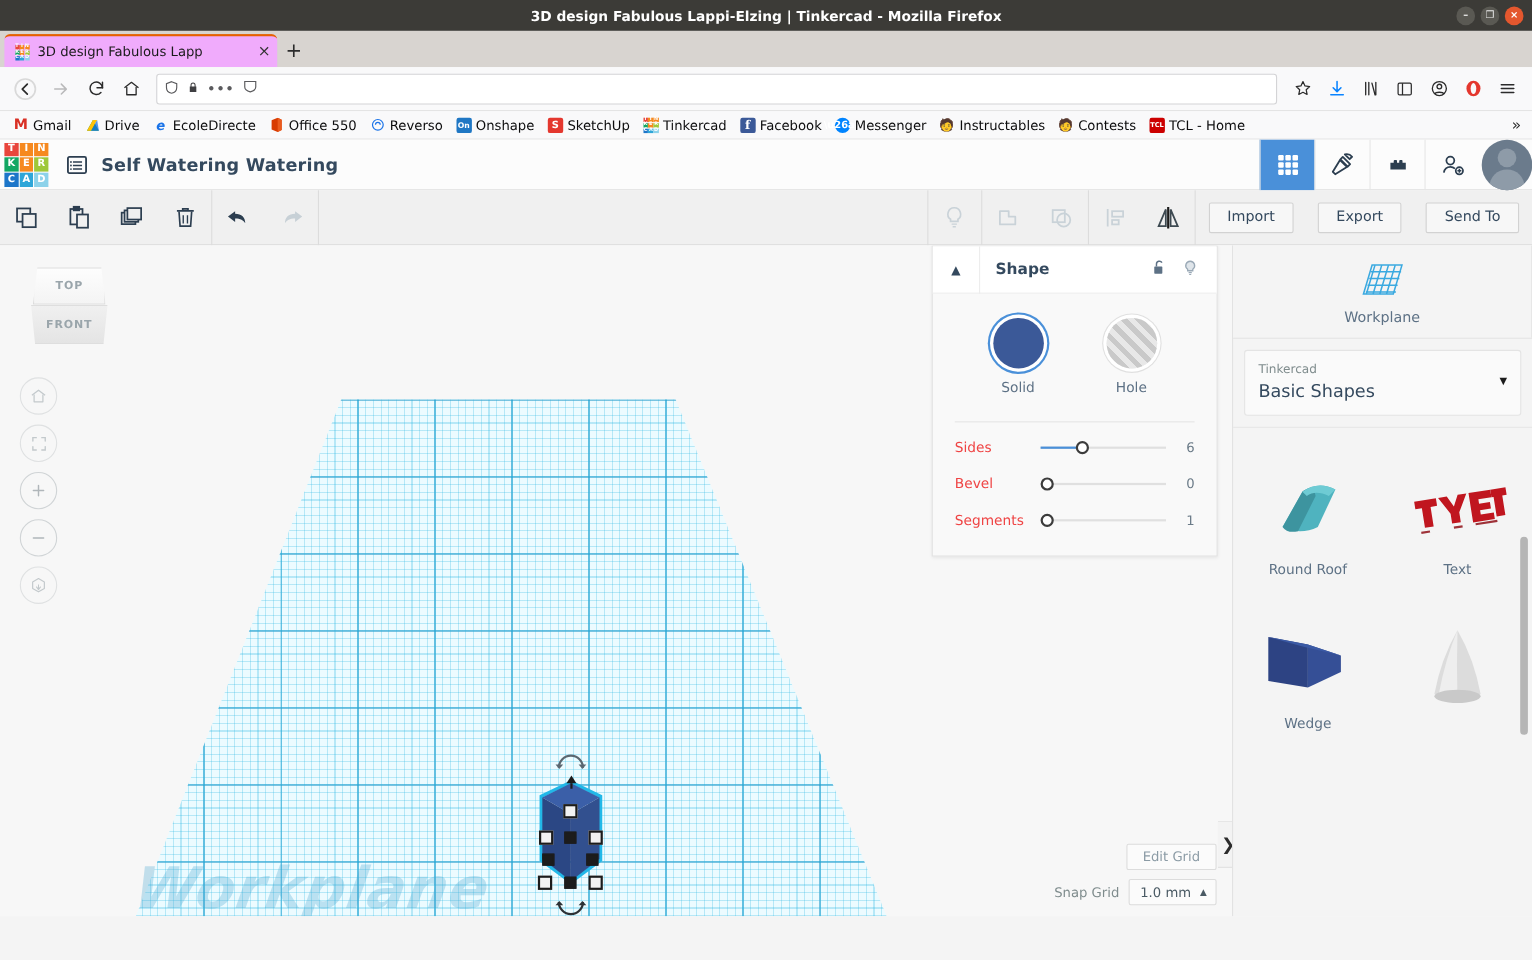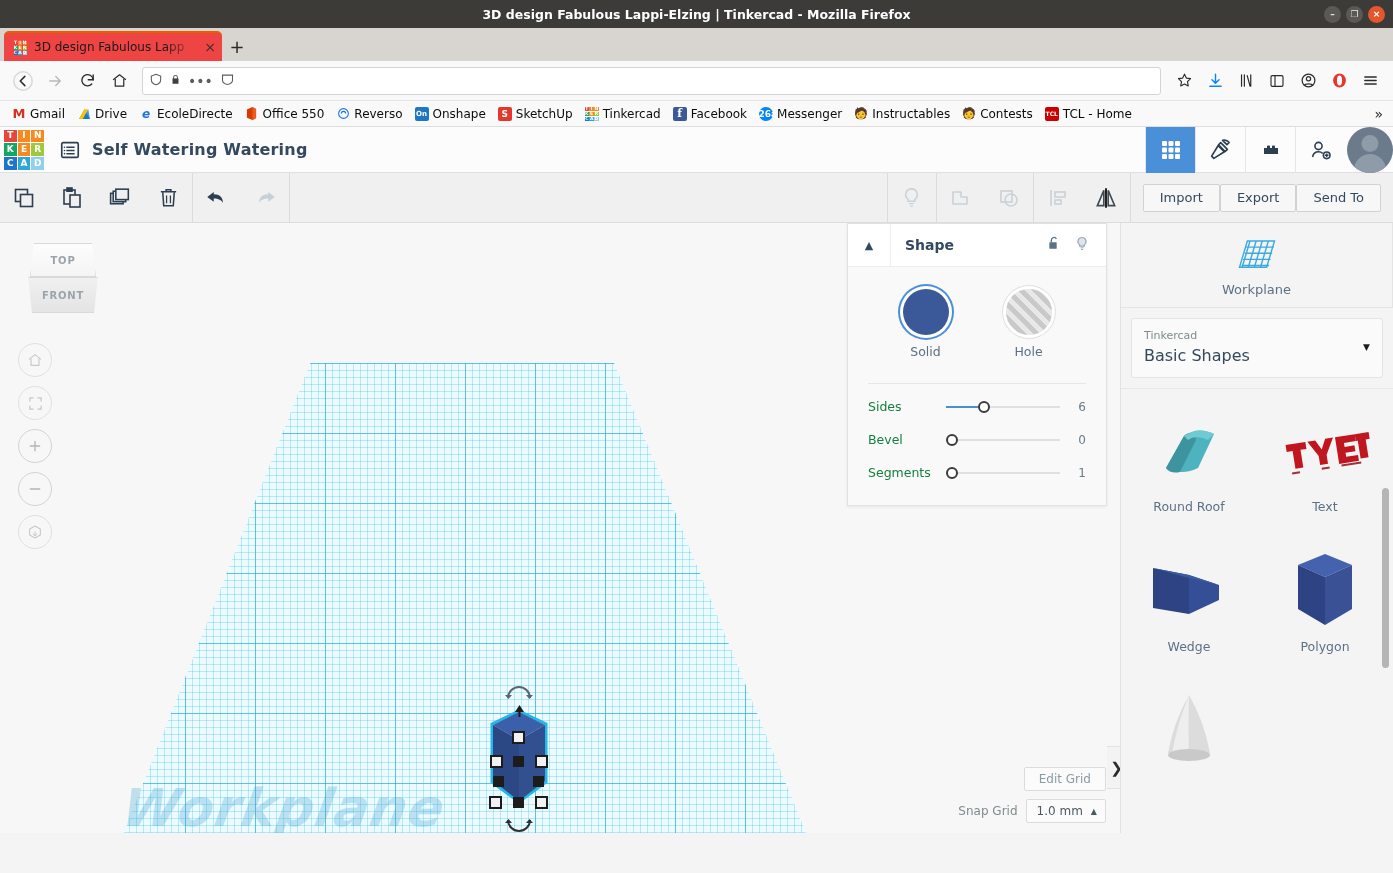--- a/index.html
+++ b/index.html
@@ -15,21 +15,21 @@
     height: 28px; background: #3c3b37; color: #fff;
     display: flex; align-items: center; justify-content: center;
     position: relative; font-size: 12.5px; font-weight: bold;
   }
   .win-btns { position: absolute; right: 8px; top: 0; height: 28px; display: flex; align-items: center; gap: 5px; }
   .win-btn { width: 17px; height: 17px; border-radius: 50%; background: #5a5953; display: flex; align-items: center; justify-content: center; color: #e8e8e8; font-size: 9px; line-height: 1; }
   .win-btn.close { background: #e4572e; color: #fff; }
 
   .tabstrip { height: 33px; background: #d8d4d0; display: flex; align-items: flex-end; padding-left: 4px; }
   .tab {
-    height: 30px; width: 218px; background: #ef4444; border-radius: 5px 5px 0 0;
+    height: 30px; width: 248px; background: #f0abfc; border-radius: 5px 5px 0 0;
     display: flex; align-items: center; padding: 0 6px 0 9px; gap: 7px;
     font-size: 12px; color: #1a1a1a; position: relative; border-top: 2px solid #e66000; margin-top: 46px;
   }
   .tab-title { flex: 1; white-space: nowrap; overflow: hidden;
     -webkit-mask-image: linear-gradient(to right, #000 80%, transparent 100%);
     mask-image: linear-gradient(to right, #000 80%, transparent 100%); }
   .tab-close { font-size: 14px; color: #333; cursor: pointer; line-height: 1; }
   .newtab { width: 30px; height: 30px; display: flex; align-items: center; justify-content: center;
     font-size: 18px; color: #2b2b2b; }
 
@@ -84,21 +84,21 @@
 
   .tc-toolbar { height: 50px; background: #f0f0f0; display: flex; align-items: center;
     border-bottom: 1px solid #dcdcdc; }
   .tb-group { display: flex; align-items: center; height: 50px; }
   .tb-btn { width: 48px; height: 50px; display: flex; align-items: center; justify-content: center;
     color: #2c3e50; }
   .tb-btn.dim { color: #b9c4cc; }
   .tb-sep { width: 1px; height: 50px; background: #dcdcdc; }
   .tb-spacer { flex: 1; }
   .tb-btn.ghost { color: #c9d2d8; }
-  .tb-right { display: flex; align-items: flex-end; gap: 0; padding: 0 12px; }
+  .tb-right { display: flex; align-items: flex-end; gap: 22px; padding: 0 12px; }
   .tb-text-btn { height: 28px; padding: 0 16px; border: 1px solid #d2d2d2; background: #f7f7f7;
     border-radius: 2px; font-size: 13px; color: #34495e; display: flex; align-items: center; }
 
   .tc-body { flex: 1; display: flex; position: relative; overflow: hidden; }
 
   
   .canvas { flex: 1; position: relative; background: #f7f7f7; overflow: hidden; }
 
   .viewcube { position: absolute; left: 22px; top: 18px; width: 82px; height: 76px; }
   .vc-top { position: absolute; left: 8px; top: 2px; width: 66px; height: 34px;
@@ -160,21 +160,21 @@
   .sp-body { padding: 18px 20px 16px; }
   .sp-modes { display: flex; justify-content: space-around; padding: 4px 6px 10px; }
   .sp-mode { display: flex; flex-direction: column; align-items: center; gap: 9px; }
   .swatch { width: 46px; height: 46px; border-radius: 50%; }
   .swatch.solid { background: #3b5998; box-shadow: 0 0 0 3px #fff, 0 0 0 5px #4a90d9; }
   .swatch.hole { background: repeating-linear-gradient(45deg, #c9c9c9 0 5px, #e8e8e8 5px 10px);
     box-shadow: 0 0 0 3px #fff, 0 0 0 4px #e0e0e0; }
   .sp-mode-label { font-size: 12.5px; color: #5d7185; }
   .sp-div { height: 1px; background: #e6e6e6; margin: 14px 0 6px; }
   .sp-row { display: flex; align-items: center; height: 33px; }
-  .sp-row-label { width: 78px; font-size: 12.5px; color: #15803d; }
+  .sp-row-label { width: 78px; font-size: 12.5px; color: #ef4444; }
   .slider { flex: 1; position: relative; height: 16px; display: flex; align-items: center; }
   .slider .track { position: absolute; left: 0; right: 0; height: 2px; background: #e0e0e0; }
   .slider .fill { position: absolute; left: 0; height: 2px; background: #4a90d9; }
   .slider .knob { position: absolute; width: 12px; height: 12px; border-radius: 50%;
     background: #fff; border: 2px solid #3c3c3c; }
   .sp-val { width: 26px; text-align: right; font-size: 12px; color: #6b7b88; }
 
   .panel-tab { position: absolute; left: 1107px; top: 523px; width: 20px; height: 43px;
     background: #f3f3f3; border: 1px solid #e2e2e2; border-left: none; border-radius: 0 3px 3px 0;
     display: flex; align-items: center; justify-content: center; font-size: 15px; color: #2b2b2b; }
@@ -191,21 +191,21 @@
   .lib-select-wrap { padding: 10px 10px 10px; }
   .lib-select { background: #fafafa; border: 1px solid #e4e4e4; border-radius: 3px;
     padding: 9px 12px 11px; display: flex; align-items: center; }
   .lib-select .txts { flex: 1; }
   .lib-sel-small { font-size: 11px; color: #7f8c8d; line-height: 1.5; }
   .lib-sel-big { font-size: 16px; color: #34495e; line-height: 1.35; }
   .caret { font-size: 9px; color: #1c1c1c; }
 
   .lib-grid { flex: 1; overflow: hidden; border-top: 1px solid #e7e7e7;
     display: grid; grid-template-columns: 1fr 1fr; align-content: start; padding-top: 6px; }
-  .lib-item { display: flex; flex-direction: column; align-items: center; justify-content: flex-start;
+  .lib-item { display: flex; flex-direction: column; align-items: center; justify-content: center;
     height: 140px; padding-top: 14px; gap: 6px; }
   .lib-item-label { font-size: 12.5px; color: #5d7185; }
   .lib-thumb { height: 84px; width: 100%; display: flex; align-items: center; justify-content: center; }
 
   .lib-scroll { position: absolute; right: 4px; top: 265px; width: 7px; height: 180px;
     background: #b5b5b5; border-radius: 4px; }
 
   .bottom-strip { height: 10px; background: #f4f4f4; }
 </style>
 </head>
@@ -792,30 +792,20 @@
               <path d="M4 10 L40 17 L40 56 L4 50 Z" fill="#2d4383"></path>
               <path d="M40 17 L70 27 L70 42 L40 56 Z" fill="#354f96"></path>
               <path d="M4 10 L40 17 L70 27 L36 19 Z" fill="#3b5aa5"></path>
             </svg>
           </div>
           <div class="lib-item-label">Wedge</div>
         </div>
 
 
 
-        <div class="lib-item">
-          <div class="lib-thumb">
-            <svg width="70" height="80" viewBox="0 0 70 80">
-              <path d="M35 3 L62 14 L35 26 L8 14 Z" fill="#4462ad"></path>
-              <path d="M8 14 L35 26 L35 74 L8 58 Z" fill="#2d4383"></path>
-              <path d="M62 14 L62 58 L35 74 L35 26 Z" fill="#3a5295"></path>
-            </svg>
-          </div>
-          <div class="lib-item-label">Polygon</div>
-        </div>
 
         <div class="lib-item">
           <div class="lib-thumb">
             <svg width="70" height="80" viewBox="0 0 70 80">
               <path d="M35 4 Q20 30 14 62 Q35 72 56 62 Q50 30 35 4 Z" fill="#dcdcdc"></path>
               <path d="M35 4 Q24 30 18 62 Q27 68 35 68 Q34 36 35 4 Z" fill="#eeeeee"></path>
               <ellipse cx="35" cy="64" rx="21" ry="6" fill="#c9c9c9"></ellipse>
             </svg>
           </div>
           <div class="lib-item-label"></div>

